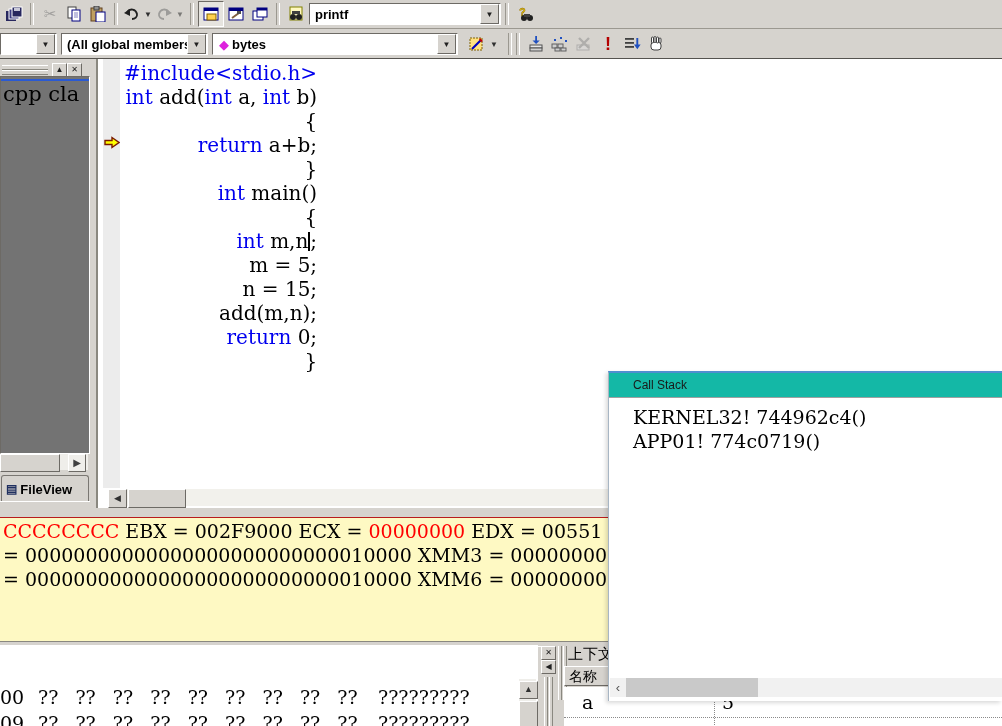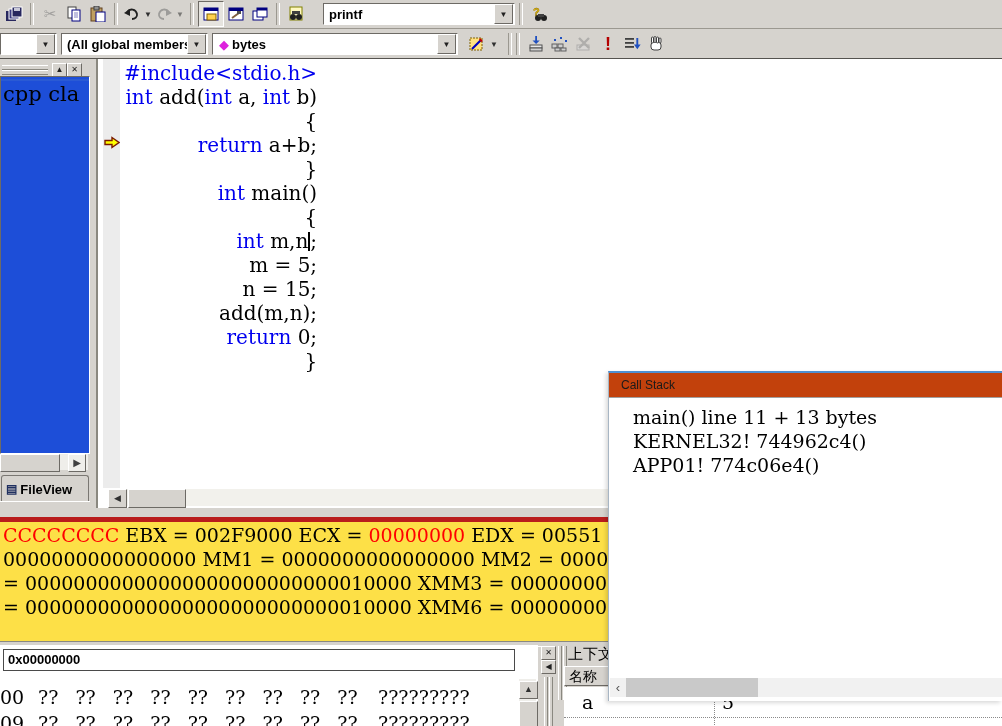--- a/index.html
+++ b/index.html
@@ -22,21 +22,21 @@
   
   #toolbar1{position:absolute;left:0;top:0;width:1002px;height:29px;display:flex;align-items:center;padding-left:2px;box-sizing:border-box;border-bottom:1px solid #9b9890;}
   #toolbar2{position:absolute;left:0;top:30px;width:1002px;height:29px;display:flex;align-items:center;padding-left:0;box-sizing:border-box;border-bottom:1px solid #55534f;}
   .exec-bang{color:#b40000;font-weight:bold;font-size:18px;line-height:18px;}
 
   
   #workspace{position:absolute;left:0;top:62px;width:90px;height:443px;}
   .ws-grip{position:absolute;left:2px;top:3px;width:46px;height:3px;border-top:1px solid #fff;border-bottom:1px solid #8a8880;}
   .ws-grip2{top:8px;}
   .ws-btn{position:absolute;width:13px;height:12px;font-size:8px;line-height:11px;text-align:center;color:#202020;}
-  #ws-list{position:absolute;left:0;top:14px;width:88px;height:376px;background:#1d4ed8;border:1px solid;border-color:#6d6a65 #ffffff #ffffff #6d6a65;overflow:hidden;}
+  #ws-list{position:absolute;left:0;top:14px;width:88px;height:376px;background:#737373;border:1px solid;border-color:#6d6a65 #ffffff #ffffff #6d6a65;overflow:hidden;}
   #ws-blue{position:absolute;left:0;top:2px;width:100%;height:2px;background:#2a5ad4;}
   #ws-item{position:absolute;left:2px;top:5px;font-family:"DejaVu Serif",serif;font-size:21px;color:#000;white-space:nowrap;}
   #ws-hscroll{position:absolute;left:0;top:392px;width:88px;height:16px;background:#efeeea;}
   #ws-thumb{position:absolute;left:0;top:0;width:58px;height:16px;}
   #ws-right{position:absolute;right:2px;top:0;width:16px;height:16px;font-size:10px;line-height:15px;text-align:center;color:#404040;background:#efeeea;}
   #ws-tab{position:absolute;left:1px;top:413px;width:86px;height:26px;border:1px solid #7a7772;border-bottom:none;border-radius:3px 3px 0 0;background:#d6d3ce;display:flex;align-items:center;font-size:13px;font-weight:bold;color:#000;}
   #ws-tab .doc{font-size:12px;margin:0 3px 0 4px;color:#203060;}
   #ws-tabline{position:absolute;left:0;top:439px;width:90px;height:2px;border-top:1px solid #ffffff;}
 
   
@@ -47,21 +47,21 @@
   #code-lines{position:absolute;left:26px;top:2px;font-family:"DejaVu Serif",serif;font-size:20px;color:#000;white-space:pre;text-align:right;}
   .code-line{height:24px;line-height:24px;}
   .code-line.ind{padding-left:46px;}
   .kw{color:#0000ee;}
   .caret{display:inline-block;width:2px;height:19px;background:#000;vertical-align:-3px;}
   #ed-hscroll{position:absolute;left:10px;top:430px;right:0;height:17px;background:#f2f1ec;display:flex;}
   #ed-hl{width:17px;height:17px;font-size:9px;line-height:16px;text-align:center;color:#303030;}
   #ed-hthumb{width:56px;height:17px;margin-left:1px;}
 
   
-  #registers{position:absolute;left:0;top:517px;width:1002px;height:124px;background:#fde047;border-top:5px solid #b91c1c;padding:1px 0 0 3px;box-sizing:border-box;overflow:hidden;}
+  #registers{position:absolute;left:0;top:517px;width:1002px;height:124px;background:#fef9c3;border-top:1px solid #b91c1c;padding:1px 0 0 3px;box-sizing:border-box;overflow:hidden;}
   .reg-line{height:24px;line-height:24px;font-family:"DejaVu Serif",serif;font-size:19px;color:#000;white-space:pre;}
   .reg-line .red{color:#ff0000;}
   #groove2{position:absolute;left:0;top:641px;width:1002px;height:4px;background:#d6d3ce;border-top:1px solid #8a8880;border-bottom:1px solid #ffffff;}
 
   
   #memory{position:absolute;left:0;top:645px;width:538px;height:81px;background:#ffffff;overflow:hidden;}
   #mem-addr-box{position:absolute;left:3px;top:4px;width:512px;height:22px;background:#fff;border:1px solid #4a4a4a;box-sizing:border-box;font-size:13px;font-weight:bold;line-height:20px;padding-left:4px;}
   #mem-rows{position:absolute;left:0;top:39px;width:516px;}
   .mem-row{position:relative;height:26px;line-height:26px;font-family:"DejaVu Serif",serif;font-size:19px;color:#000;white-space:nowrap;}
   .mem-addr{position:absolute;left:0;}
@@ -83,21 +83,21 @@
   #var-context{position:absolute;left:12px;top:2px;font-size:15px;color:#000;}
   #var-header{position:absolute;left:8px;top:23px;right:0;height:20px;background:#d6d3ce;border:1px solid;border-color:#ffffff #6d6a65 #6d6a65 #ffffff;box-sizing:border-box;font-size:14px;color:#000;padding-left:4px;line-height:18px;}
   #var-grid{position:absolute;left:8px;top:44px;right:0;height:80px;background:#fff;}
   .var-row{position:relative;height:30px;line-height:30px;border-bottom:1px dotted #8a8a8a;font-family:"DejaVu Serif",serif;font-size:19px;color:#000;}
   .var-name{position:absolute;left:18px;}
   .var-value{position:absolute;left:158px;}
   #var-divider{position:absolute;left:150px;top:0;bottom:0;border-left:1px dotted #8a8a8a;}
 
   
   #callstack{position:absolute;left:608px;top:371px;width:394px;height:330px;background:#ffffff;border-top:2px solid #4f8fd0;border-left:1px solid #a8b6c4;box-shadow:-2px 2px 4px rgba(0,0,0,.15);z-index:10;box-sizing:border-box;}
-  #cs-title{height:24px;line-height:24px;padding-left:12px;font-size:12px;color:#1a1a1a;border-bottom:1px solid #a0a0a0;background:#c2410c;}
+  #cs-title{height:24px;line-height:24px;padding-left:24px;font-size:12px;color:#1a1a1a;border-bottom:1px solid #a0a0a0;background:#14b8a6;}
   #stack-frames{position:relative;padding-top:7px;}
   .stack-frame{position:relative;height:24px;line-height:24px;padding-left:24px;font-family:"DejaVu Serif",serif;font-size:19px;color:#000;white-space:nowrap;overflow:hidden;}
   .stack-frame .cur-arrow{position:absolute;left:2px;top:4px;}
   #cs-hscroll{position:absolute;left:1px;right:0;bottom:4px;height:19px;background:#f1f1f1;display:flex;align-items:center;}
   #cs-left{width:16px;text-align:center;font-size:13px;color:#555;}
   #cs-thumb{width:132px;height:19px;background:#c9c9c9;}
 </style>
 </head>
 <body>
 
@@ -168,21 +168,21 @@
     </div>
     <div class="tb-sep"></div>
     <div class="tbtn">
       <svg width="16" height="16" viewBox="0 0 16 16">
           <rect x="2" y="1" width="12" height="13" fill="#fff8c0" stroke="#808000"></rect>
           <rect x="4" y="5" width="8" height="3" fill="#404040"></rect>
           <circle cx="5" cy="11" r="3" fill="#202020"></circle>
           <circle cx="11" cy="11" r="3" fill="#202020"></circle>
         </svg>
     </div>
-    <div class="combo" style="width:192px;margin-left:15px;">
+    <div class="combo" style="width:192px;margin-left:1px;">
       <span class="cb-text">printf</span>
       <span class="cb-btn">▼</span>
     </div>
     <div class="tb-sep"></div>
     <div class="tbtn" style="width:26px;">
       <svg width="20" height="17" viewBox="0 0 20 17">
           <text x="3" y="10" font-size="11" font-weight="bold" fill="#e8c000" stroke="#806000" stroke-width=".4">?</text>
           <circle cx="8" cy="12" r="3" fill="#202020"></circle>
           <circle cx="14" cy="12" r="3" fill="#202020"></circle>
           <rect x="8" y="8" width="6" height="3" fill="#404040"></rect>
@@ -287,28 +287,26 @@
     </span>
     <div id="code-lines"><div class="code-line"><span class="kw">#include&lt;stdio.h&gt;</span></div><div class="code-line"><span class="kw">int</span><span> add(</span><span class="kw">int</span><span> a, </span><span class="kw">int</span><span> b)</span></div><div class="code-line"><span>{</span></div><div class="code-line ind"><span class="kw">return</span><span> a+b;</span></div><div class="code-line"><span>}</span></div><div class="code-line"><span class="kw">int</span><span> main()</span></div><div class="code-line"><span>{</span></div><div class="code-line ind"><span class="kw">int</span><span> m,n</span><span class="caret"></span><span>;</span></div><div class="code-line ind"><span>m = 5;</span></div><div class="code-line ind"><span>n = 15;</span></div><div class="code-line ind"><span>add(m,n);</span></div><div class="code-line ind"><span class="kw">return</span><span> 0;</span></div><div class="code-line"><span>}</span></div></div>
     <div id="ed-hscroll">
       <div id="ed-hl" class="raised">◀</div>
       <div id="ed-hthumb" class="raised"></div>
     </div>
   </div>
 
   <div id="registers">
       <div class="reg-line"><span class="red">CCCCCCCC</span><span> EBX = 002F9000 ECX = </span><span class="red">00000000</span><span> EDX = 00551</span></div>
-      <div class="reg-line"><span>0000000000000000 MM1 = 0000000000000000 MM2 = 0000</span></div>
       <div class="reg-line"><span>= 00000000000000000000000000010000 XMM3 = 000000000</span></div>
       <div class="reg-line"><span>= 00000000000000000000000000010000 XMM6 = 000000000</span></div>
     </div>
   <div id="groove2"></div>
 
   <div id="memory">
-    <div id="mem-addr-box">0x00000000</div>
     <div id="mem-rows">
         <div class="mem-row">
           <span class="mem-addr">00</span>
           <span class="mem-bytes">?? ?? ?? ?? ?? ?? ?? ?? ??</span>
           <span class="mem-ascii">?????????</span>
         </div>
         <div class="mem-row">
           <span class="mem-addr">09</span>
           <span class="mem-bytes">?? ?? ?? ?? ?? ?? ?? ?? ??</span>
           <span class="mem-ascii">?????????</span>
@@ -345,23 +343,22 @@
             <span class="var-name">b</span>
             <span class="var-value">15</span>
           </div>
         </div>
     </div>
   </div>
 
   <div id="callstack">
     <div id="cs-title">Call Stack</div>
     <div id="stack-frames">
-        <div class="stack-frame"><span>main() line 11 + 13 bytes</span></div>
         <div class="stack-frame"><span>KERNEL32! 744962c4()</span></div>
-        <div class="stack-frame"><span>APP01! 774c06e4()</span></div>
+        <div class="stack-frame"><span>APP01! 774c0719()</span></div>
       </div>
     <div id="cs-hscroll">
       <div id="cs-left">‹</div>
       <div id="cs-thumb"></div>
     </div>
   </div>
 
 </div>
 
 </body></html>

